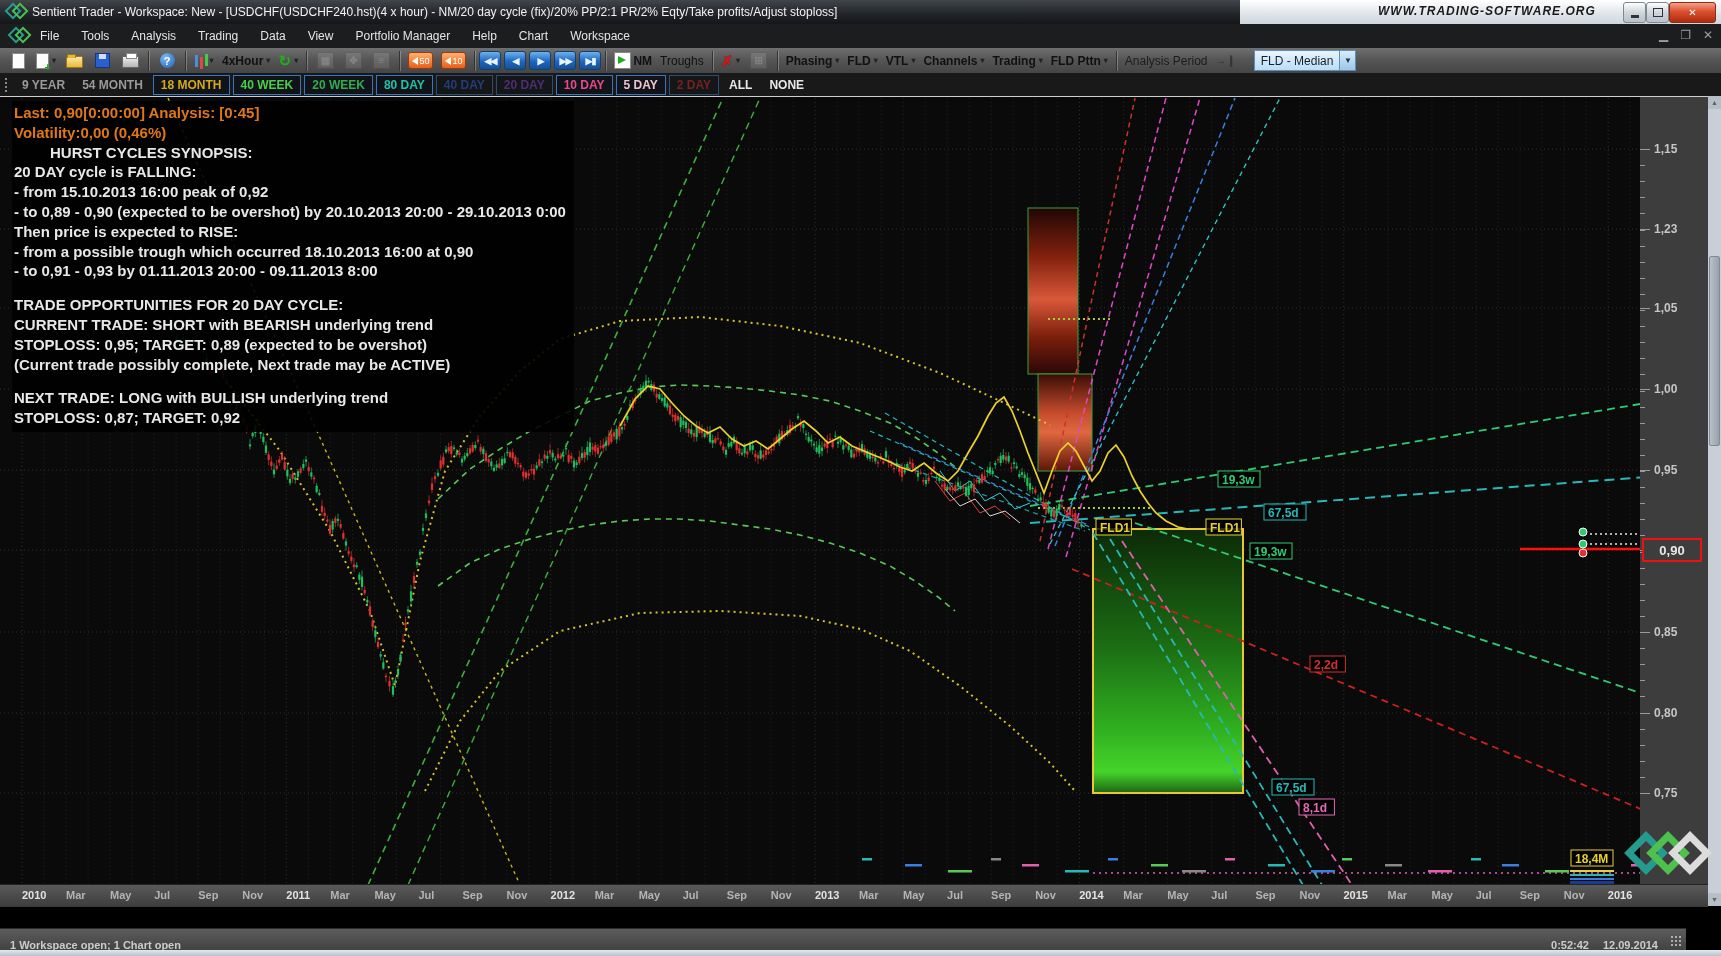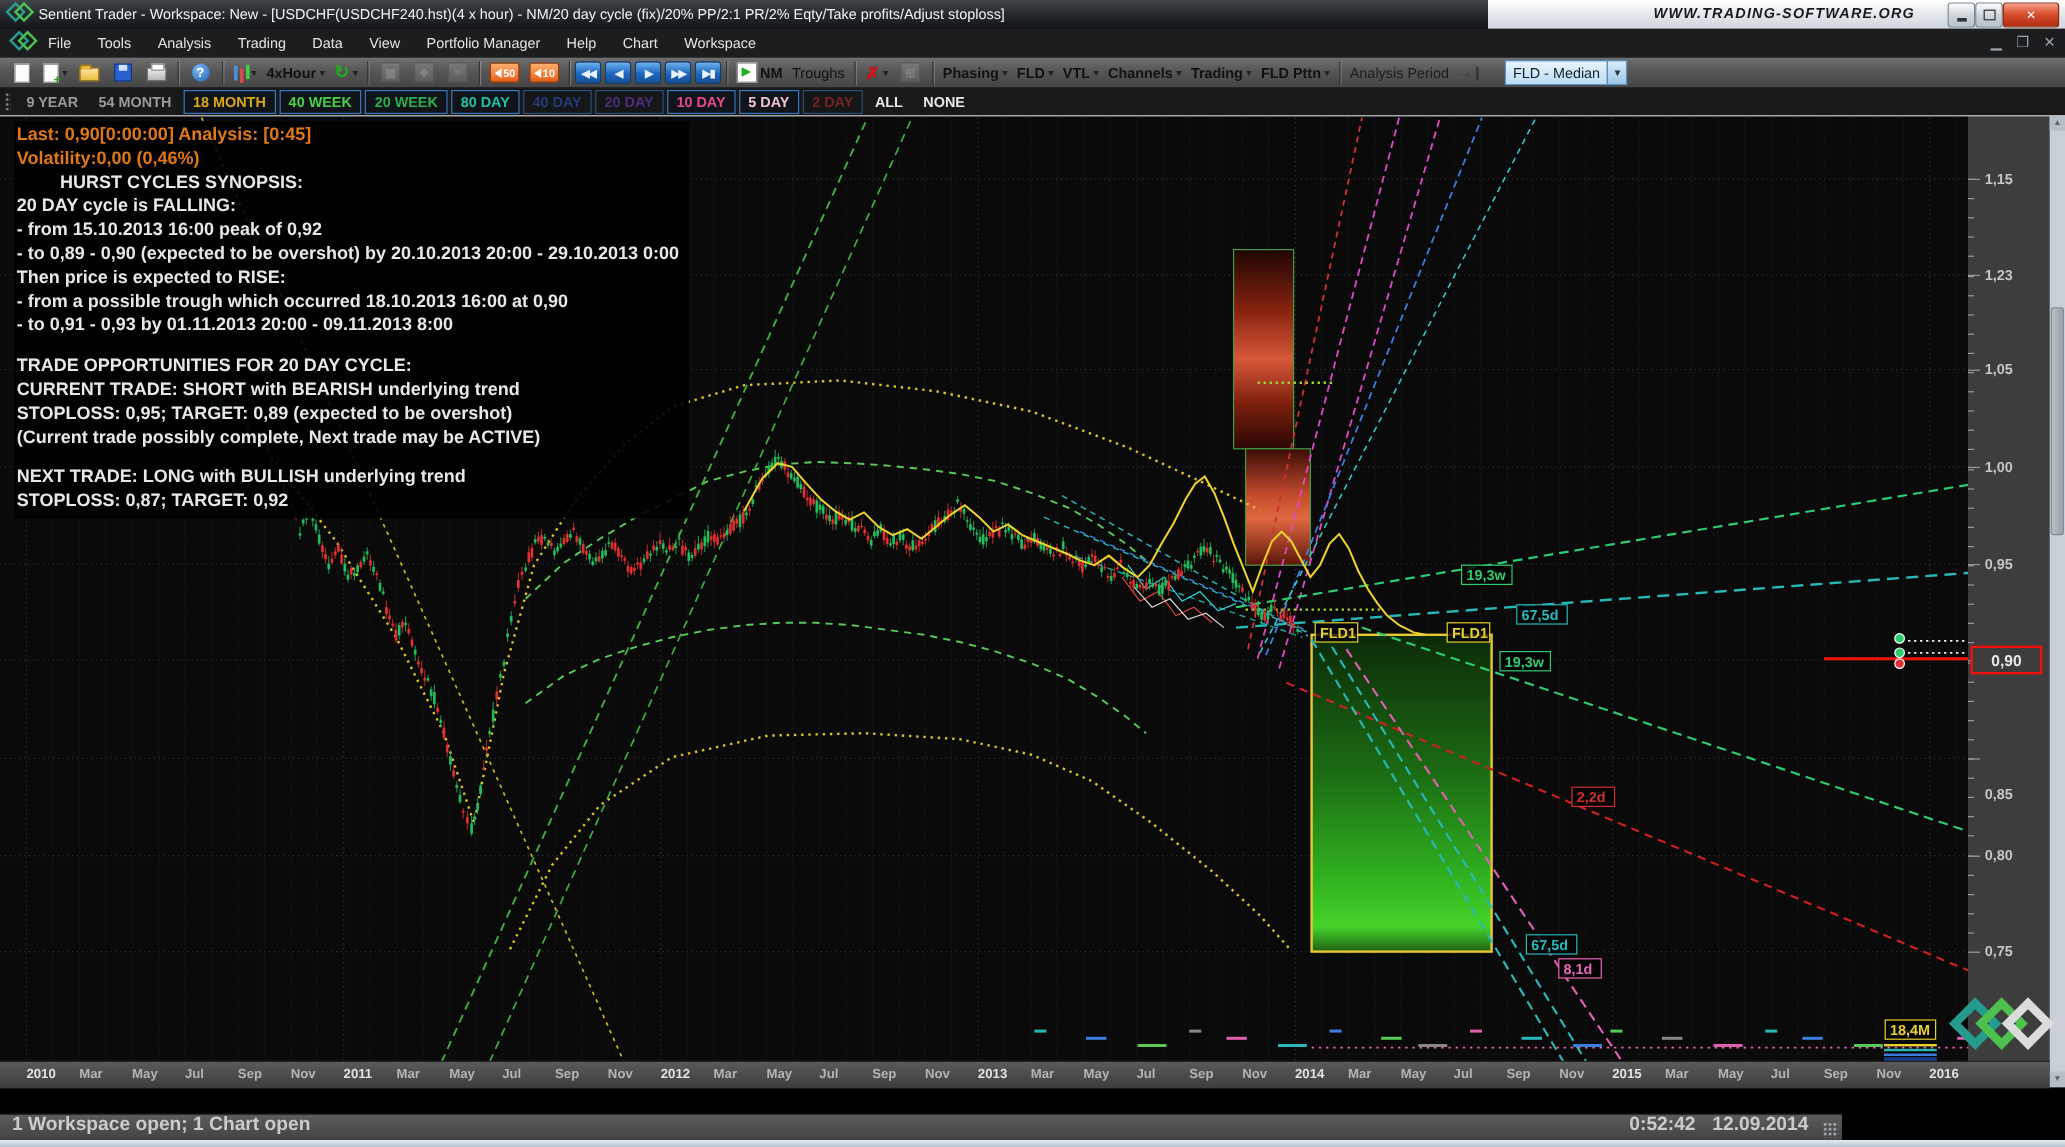--- a/index.html
+++ b/index.html
@@ -43,21 +43,21 @@
   .ic-save{width:13px;height:13px;background:#2a5fd0;border:1px solid #17357a;position:relative;}
   .ic-save:after{content:"";position:absolute;left:3px;top:0;width:7px;height:5px;background:#cfe0ff;}
   .ic-print{width:15px;height:10px;background:linear-gradient(#efefef,#b4b4b4);border:1px solid #666;position:relative;margin-top:3px;}
   .ic-print:before{content:"";position:absolute;left:3px;top:-4px;width:9px;height:4px;background:#fff;border:1px solid #888;}
   .ic-help{width:15px;height:15px;border-radius:50%;background:radial-gradient(circle at 35% 30%,#7db9f2,#1f5fb2);
     color:#fff;font-size:11px;font-weight:bold;display:flex;align-items:center;justify-content:center;}
   .ic-bars{width:3px;height:12px;background:#4a90d8;box-shadow:5px 2px 0 #d84a4a,10px -1px 0 #48c848;margin-right:9px;}
   .ic-refresh{color:#1fae1f;font-size:15px;font-weight:bold;line-height:14px;}
   .ic-gray{width:15px;height:15px;background:linear-gradient(#9a9a9a,#7c7c7c);border:1px solid #5e5e5e;color:#cfcfcf;font-size:10px;display:flex;align-items:center;justify-content:center;}
   .ic-orange{height:15px;padding:0 3px;border-radius:3px;background:linear-gradient(#ffb070,#e85f18);border:1px solid #9a3c08;
-    color:#fff;font-size:9px;font-weight:bold;display:flex;align-items:center;text-align:center;}
+    color:#fff;font-size:9px;font-weight:normal;display:flex;align-items:center;text-align:center;}
   .ic-orange .tri{width:0;height:0;border-top:4px solid transparent;border-bottom:4px solid transparent;border-right:6px solid #fff;margin-right:1px;}
   .ic-nav{color:#eaf4ff;background:linear-gradient(#6db2ee,#1e66c0 55%,#174f96);border:1px solid #12406e;border-radius:3px;
     height:17px;min-width:20px;font-size:9px;font-weight:bold;display:flex;align-items:center;justify-content:center;letter-spacing:-1px;}
   .ic-nm{width:15px;height:15px;background:#fdfdfd;border:1px solid #888;position:relative;}
   .ic-nm:after{content:"";position:absolute;left:3px;top:3px;width:0;height:0;border-left:8px solid #1dae1d;border-top:4px solid transparent;border-bottom:4px solid transparent;}
   .ic-redx{color:#d81818;font-size:14px;font-weight:bold;text-shadow:0 0 1px #600;}
   .analysis-label{font-weight:normal;color:#1c1c1c;}
   .ic-skip{color:#2c2c2c;font-size:11px;font-weight:bold;opacity:.75;}
   .combo{height:19px;background:linear-gradient(#eaf4fd,#bcdcf5);border:1px solid #5a8fc0;display:flex;align-items:center;
     font-size:12px;color:#10222e;padding:0 6px;font-weight:normal;}
@@ -91,22 +91,22 @@
 
   
   .xaxis{position:absolute;left:0;top:884px;width:1708px;height:22px;background:linear-gradient(#5a5a5a,#3c3c3c);border-top:1px solid #222;}
   .xlabel{position:absolute;top:4px;font-size:11px;font-weight:bold;color:#b4b4b4;white-space:nowrap;}
   .xlabel.year{color:#e2e2e2;}
 
   
   .chart-status{position:absolute;left:0;top:906px;width:1721px;height:22px;background:linear-gradient(#616161,#474747);
     display:flex;align-items:center;justify-content:flex-end;gap:14px;padding-right:24px;box-sizing:border-box;
     font-size:11px;font-weight:bold;color:#e2e2e2;border-top:1px solid #2c2c2c;}
-  .app-status{position:absolute;left:0;top:928px;width:1535px;height:22px;background:linear-gradient(#5c5c5c,#414141);
-    display:flex;align-items:flex-start;font-size:16px;font-weight:bold;color:#cccccc;border-top:1px solid #2c2c2c;}
+  .app-status{position:absolute;left:0;top:928px;width:1686px;height:22px;background:linear-gradient(#5c5c5c,#414141);
+    display:flex;align-items:flex-end;font-size:11px;font-weight:bold;color:#cccccc;border-top:1px solid #2c2c2c;}
   .grip{width:13px;height:13px;position:absolute;right:3px;bottom:3px;
     background-image:radial-gradient(#a8b0b8 1px,transparent 1.3px);background-size:4px 4px;}
   .frame-bottom{position:absolute;left:0;top:950px;width:1721px;height:6px;background:linear-gradient(#e4e9ee,#b6c2cc);}
 
   .brand-logo{position:absolute;left:1616px;top:820px;z-index:8;}
 </style>
 </head>
 <body>
 
 <div id="app">
@@ -1227,21 +1227,21 @@
       <div class="plabel" style="top: 132px;">1,23</div>
       <div class="ptick" style="top: 211px; width: 10px;"></div>
       <div class="plabel" style="top: 211px;">1,05</div>
       <div class="ptick" style="top: 292px; width: 10px;"></div>
       <div class="plabel" style="top: 292px;">1,00</div>
       <div class="ptick" style="top: 373px; width: 10px;"></div>
       <div class="plabel" style="top: 373px;">0,95</div>
       <div class="ptick" style="top: 453px; width: 10px;"></div>
       <div class="pcurrent" style="top: 441px;">0,90</div>
       <div class="ptick" style="top: 535px; width: 10px;"></div>
-      <div class="plabel" style="top: 565px;">0,85</div>
+      <div class="plabel" style="top: 535px;">0,85</div>
       <div class="ptick" style="top: 616px; width: 10px;"></div>
       <div class="plabel" style="top: 616px;">0,80</div>
       <div class="ptick" style="top: 696px; width: 10px;"></div>
       <div class="plabel" style="top: 696px;">0,75</div>
     </div>
 
   <div class="vscroll">
     <div class="varrow" style="top:0">▲</div>
     <div class="vthumb"></div>
     <div class="varrow" style="bottom:0">▼</div>

